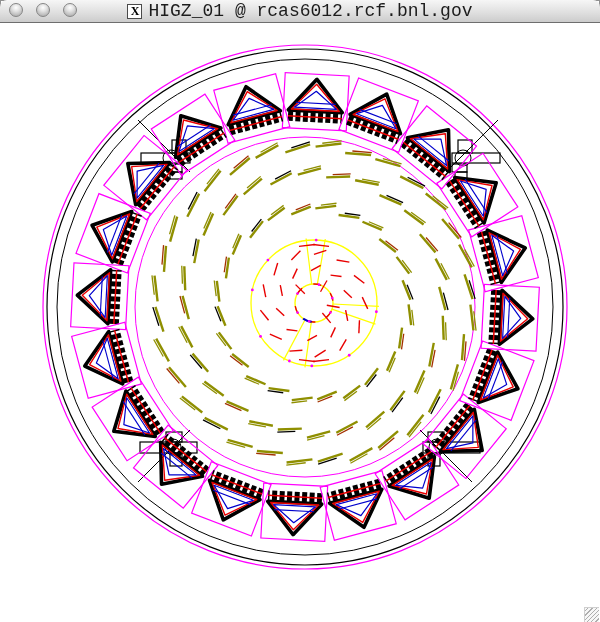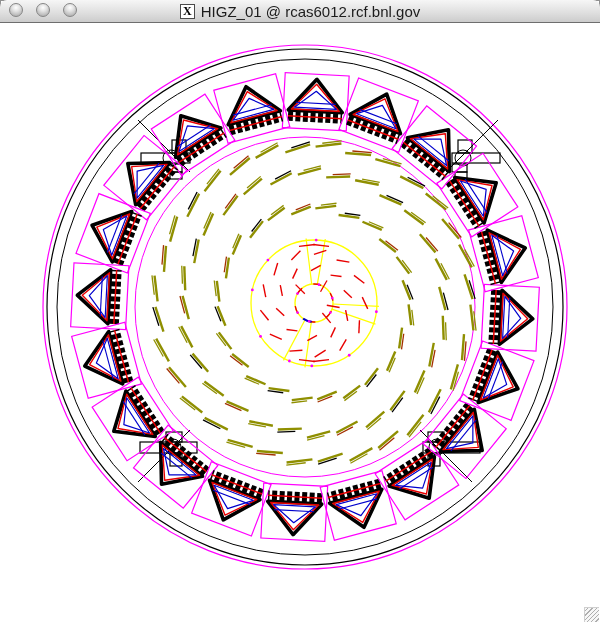--- a/index.html
+++ b/index.html
@@ -21,21 +21,21 @@
     width:14px;height:14px;border-radius:50%;
     border:1px solid #868686;box-sizing:border-box;
     background:radial-gradient(circle at 50% 30%, #ffffff 0%, #e3e3e3 35%, #b9b9b9 75%, #a5a5a5 100%);
   }
   .title-group{display:flex;align-items:center;gap:6px;}
   .x11-icon{
     width:15px;height:15px;background:#ffffff;border:1px solid #4a4a4a;
     box-sizing:border-box;display:flex;align-items:center;justify-content:center;
     font-family:"Liberation Serif", serif;font-weight:bold;font-size:12px;line-height:12px;color:#000;
   }
-  .title-text{font-size:15px;color:#1c1c1c;white-space:nowrap;}
+  .title-text{font-size:18px;color:#1c1c1c;white-space:nowrap;font-family:Liberation Mono, monospace;}
   .canvas{position:relative;width:600px;height:600px;background:#ffffff;}
   svg{display:block;}
   .grip{
     position:absolute;right:1px;bottom:1px;width:14px;height:14px;
     border-top:1px solid #cfcfcf;border-left:1px solid #cfcfcf;
     background:repeating-linear-gradient(-45deg,#f7f7f7 0 2px,#aeaeae 2px 3px);
   }
 </style>
 </head>
 <body>

